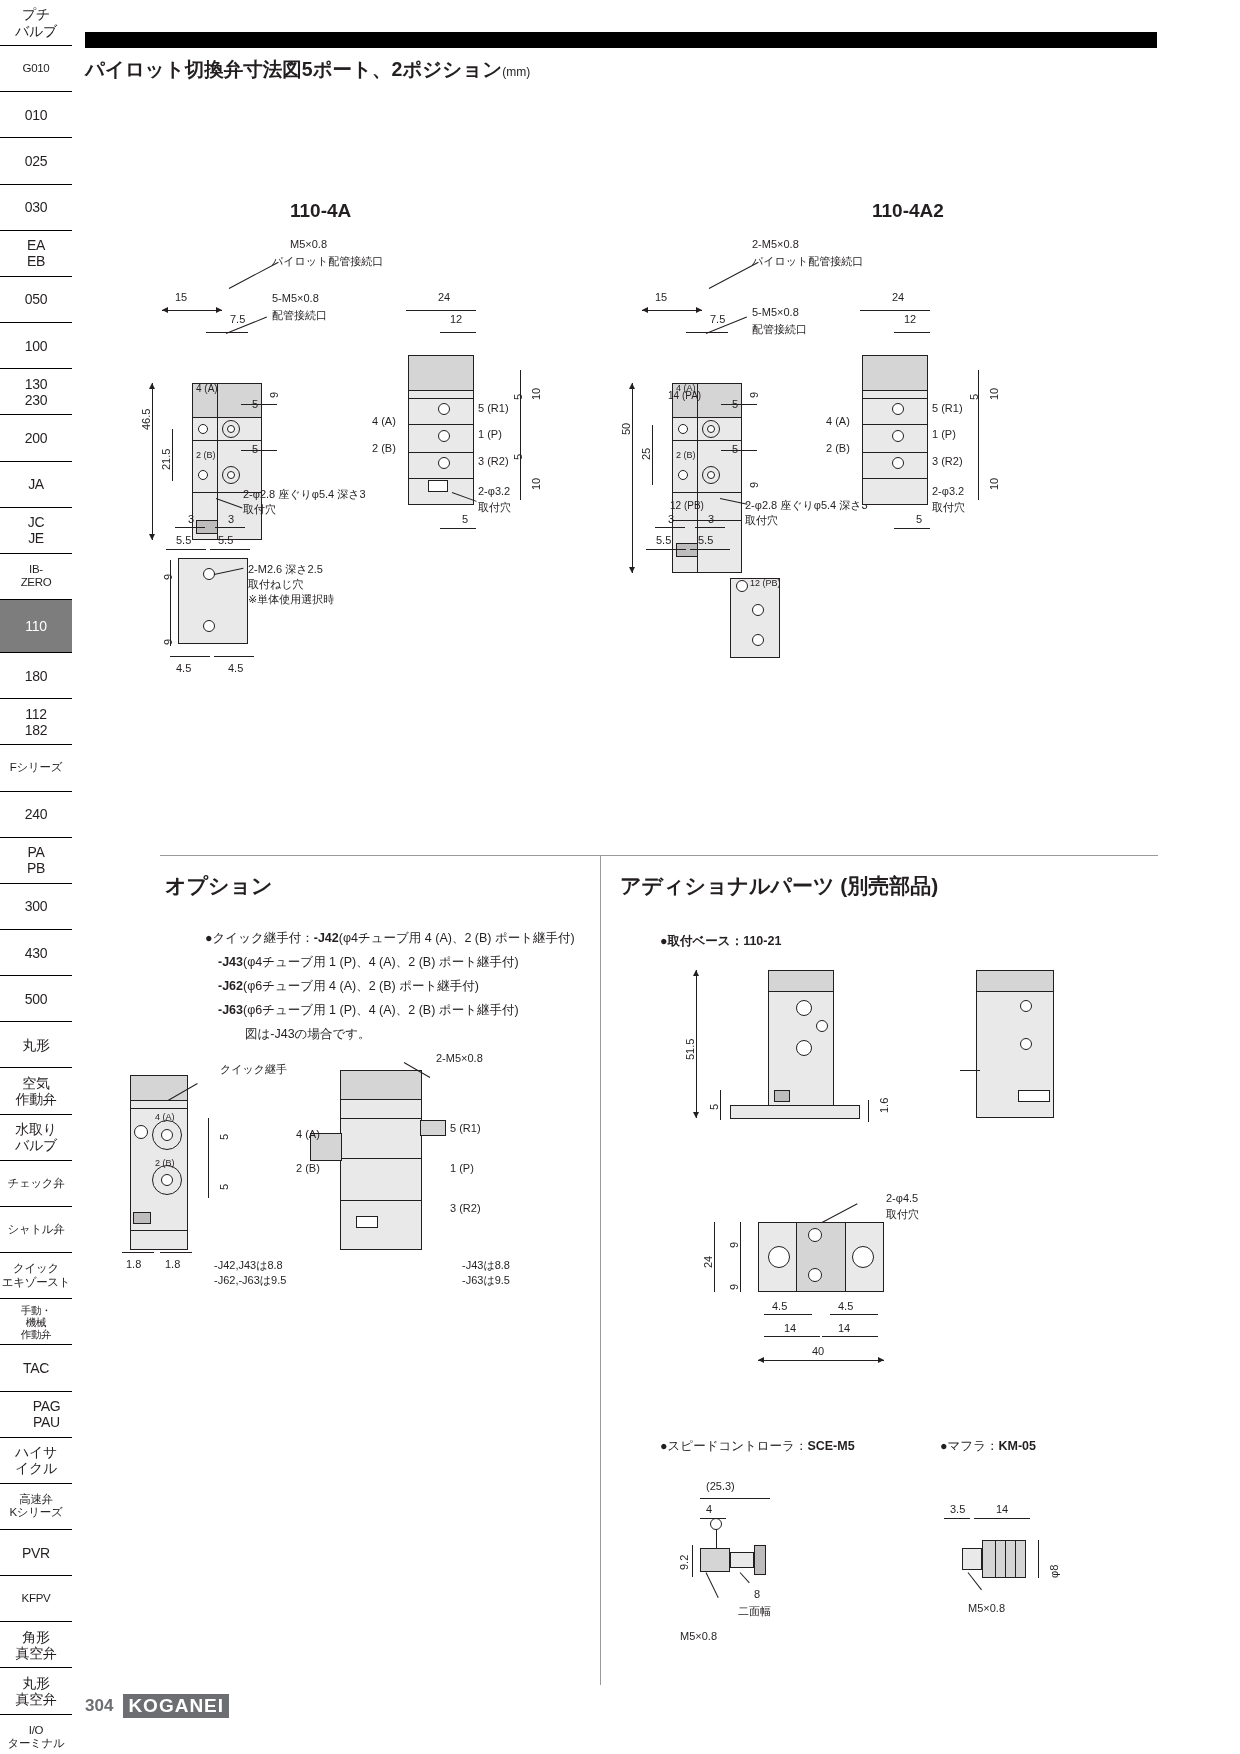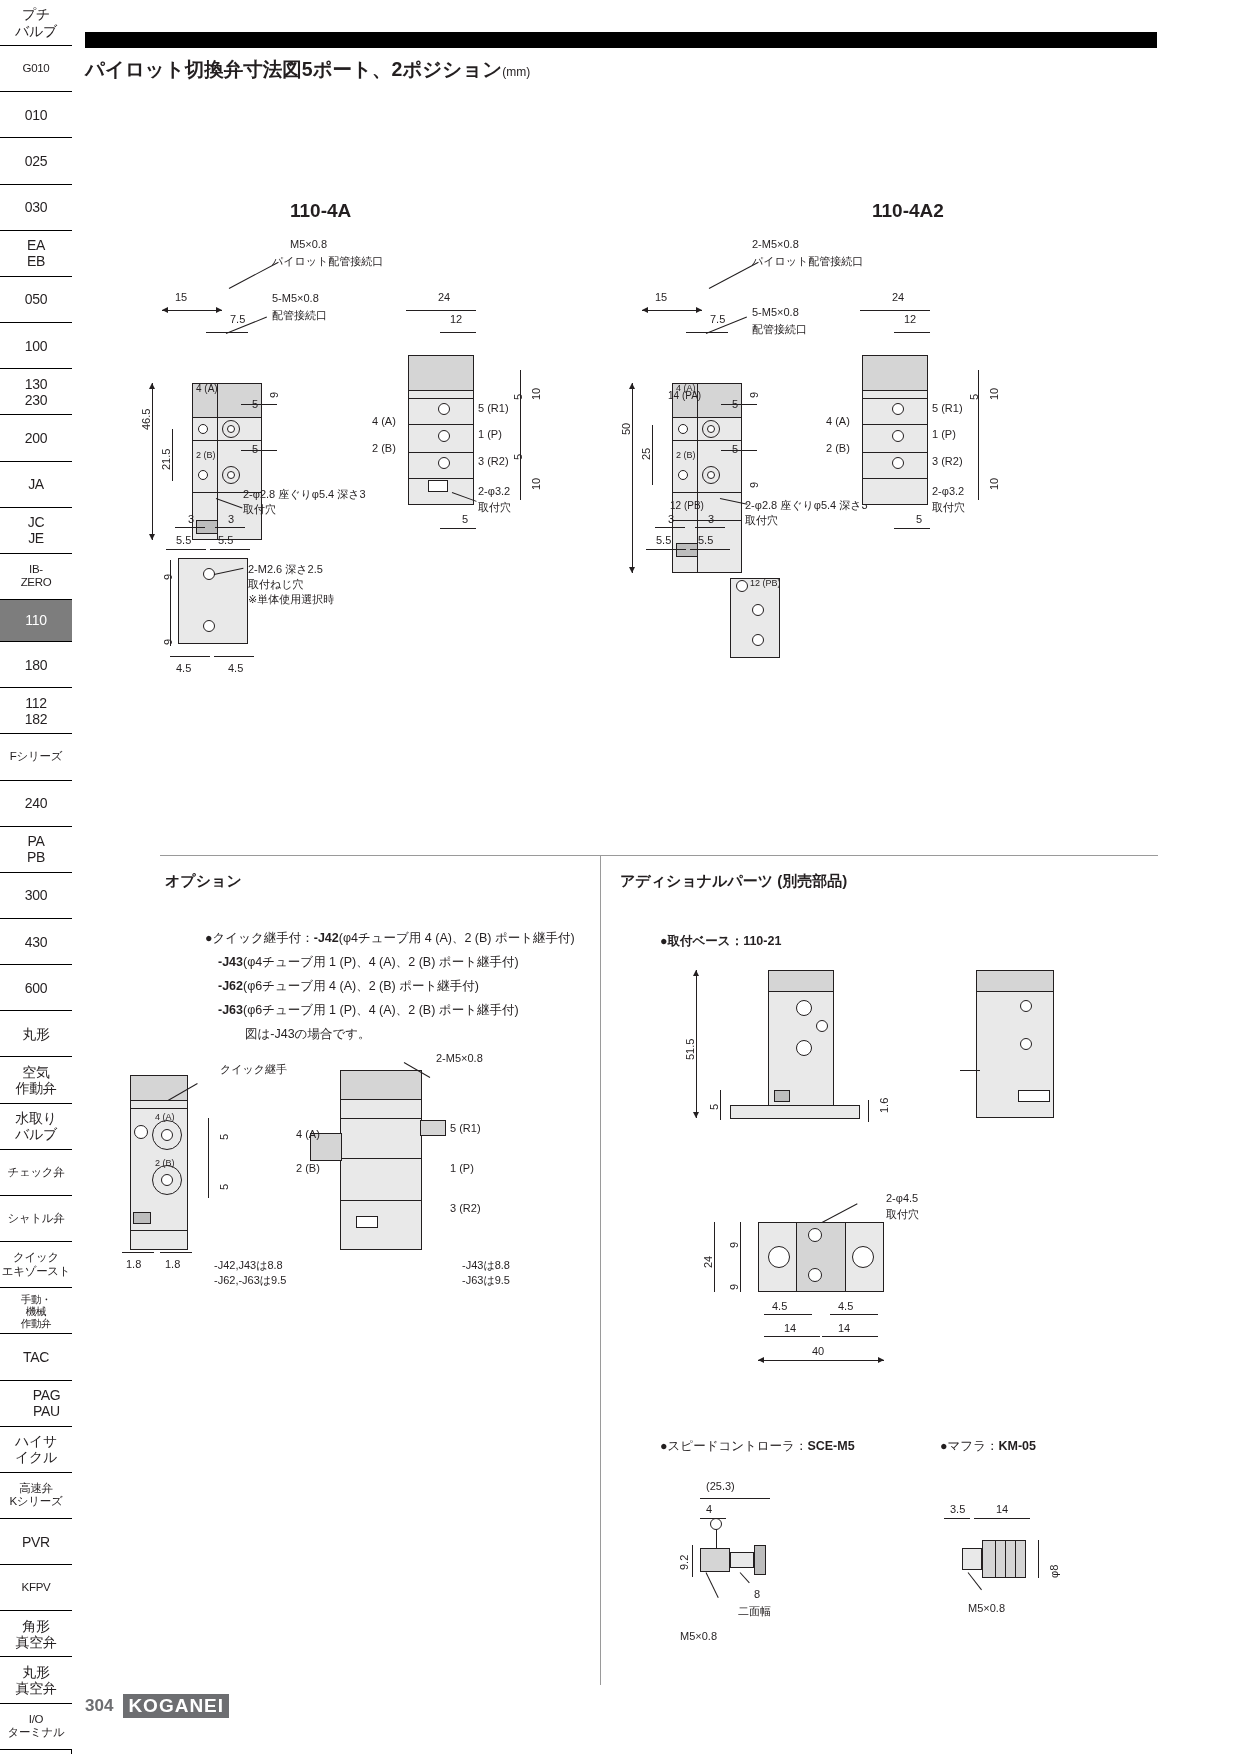--- a/index.html
+++ b/index.html
@@ -41,21 +41,21 @@
   #page-title .unit{font-size:12px;font-weight:normal;}
   
   .dwg-label{
     position:absolute;font-weight:bold;font-size:19px;
   }
   .sect-rule{
     position:absolute;background:#9a9a9a;height:1px;
   }
   .vrule{position:absolute;background:#9a9a9a;width:1px;}
   .sect-title{
-    position:absolute;font-size:15px;font-weight:bold;
+    position:absolute;font-size:21px;font-weight:bold;
   }
   .txt{position:absolute;font-size:11px;white-space:nowrap;}
   .txt.xs{font-size:9px;}
   .txt.l{font-size:12.5px;}
   .rot{transform-origin:0 0;transform:rotate(-90deg);}
   
   .ln{position:absolute;background:#231f20;}
   .lnh{height:1px;}
   .lnv{width:1px;}
   .dim{position:absolute;background:#231f20;height:1px;}
@@ -122,21 +122,21 @@
       <span>JA</span>
     </div>
     <div class="side-tab" style="height: 46.1579px;">
       <span>JC</span>
       <span>JE</span>
     </div>
     <div class="side-tab small" style="height: 46.1579px;">
       <span>IB-</span>
       <span>ZERO</span>
     </div>
-    <div class="side-tab sel" style="height: 42px;">
+    <div class="side-tab sel" style="height: 53px;">
       <span>110</span>
     </div>
     <div class="side-tab" style="height: 46.1579px;">
       <span>180</span>
     </div>
     <div class="side-tab" style="height: 46.1579px;">
       <span>112</span>
       <span>182</span>
     </div>
     <div class="side-tab small" style="height: 46.1579px;">
@@ -149,21 +149,21 @@
       <span>PA</span>
       <span>PB</span>
     </div>
     <div class="side-tab" style="height: 46.1579px;">
       <span>300</span>
     </div>
     <div class="side-tab" style="height: 46.1579px;">
       <span>430</span>
     </div>
     <div class="side-tab" style="height: 46.1579px;">
-      <span>600</span>
+      <span>500</span>
     </div>
     <div class="side-tab" style="height: 46.1579px;">
       <span>丸形</span>
     </div>
     <div class="side-tab" style="height: 46.1579px;">
       <span>空気</span>
       <span>作動弁</span>
     </div>
     <div class="side-tab" style="height: 46.1579px;">
       <span>水取り</span>

